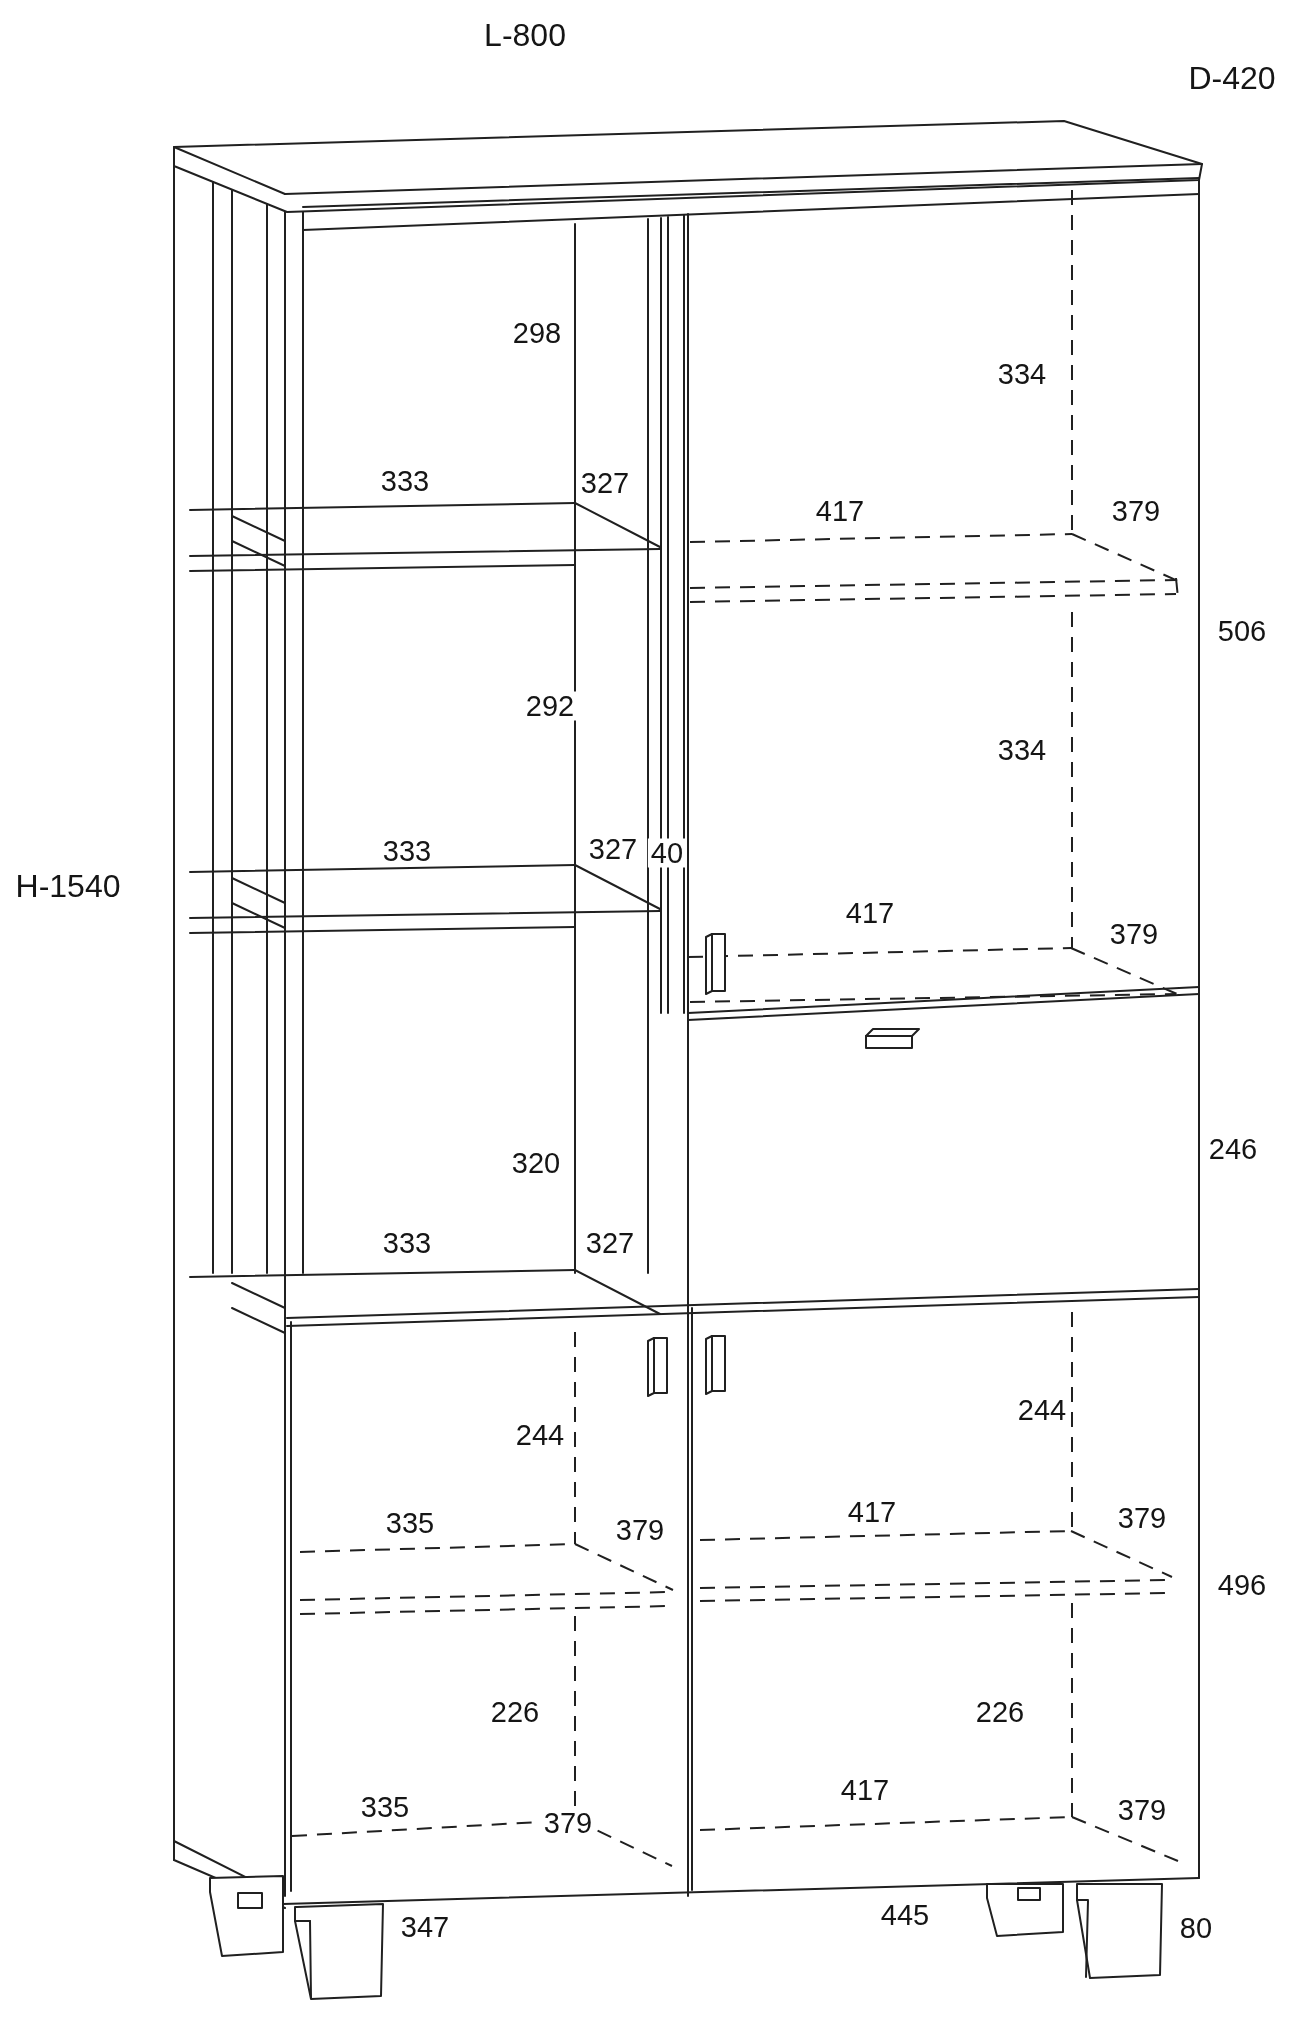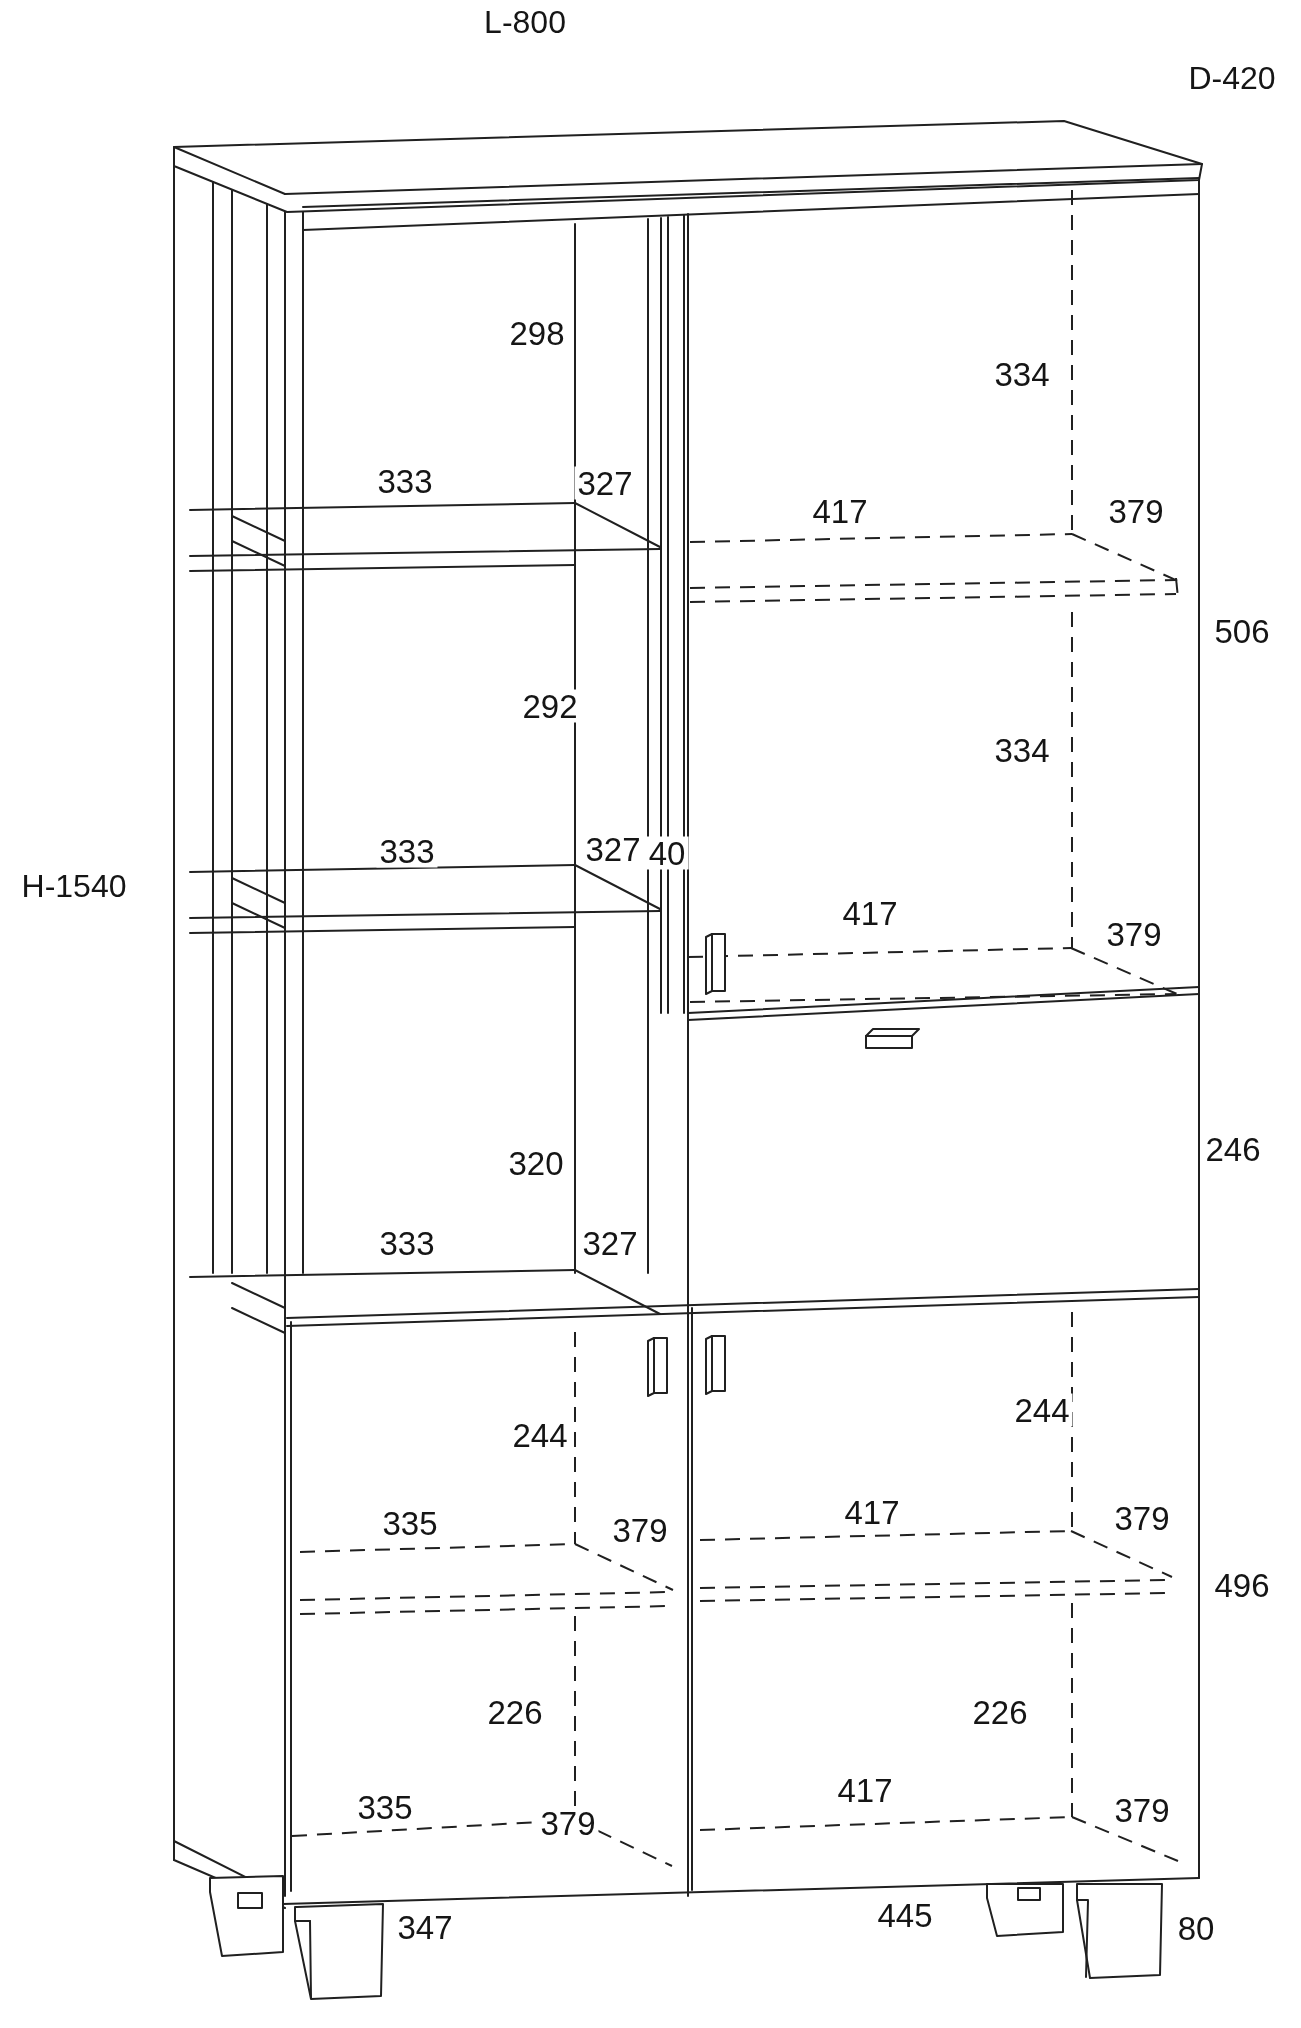--- a/index.html
+++ b/index.html
@@ -3,21 +3,21 @@
 <meta charset="utf-8">
 <style>
   html,body{margin:0;padding:0;background:#ffffff;}
   #stage{
     position:relative;width:1301px;height:2028px;background:#ffffff;
     font-family:"Liberation Sans", sans-serif;overflow:hidden;
   }
   #drawing-svg{position:absolute;left:0;top:0;}
   .dim{
     position:absolute;transform:translate(-50%,-50%);
-    font-size:33px;color:#151515;background:#ffffff;
+    font-size:29px;color:#151515;background:#ffffff;
     padding:0 3px;white-space:nowrap;line-height:1;
   }
   .dim-lg{font-size:32px;}
   line,path,polyline,polygon,rect{vector-effect:non-scaling-stroke;}
   .ln{stroke:#202020;stroke-width:2;fill:none;stroke-linecap:round;}
   .lnf{stroke:#202020;stroke-width:2;fill:#ffffff;stroke-linejoin:round;}
   .dash{stroke:#202020;stroke-width:2;fill:none;stroke-dasharray:15 10;stroke-linecap:butt;}
 </style>
 </head>
 <body>
@@ -154,23 +154,23 @@
 
       <polygon class="lnf" points="987,1884 1063,1884 1063,1932 997,1936 987,1898"></polygon>
       <rect class="lnf" x="1018" y="1888" width="22" height="12"></rect>
 
       <polygon class="lnf" points="1077,1884 1162,1884 1160,1975 1090,1978 1077,1900"></polygon>
       <line class="ln" x1="1077" y1="1900" x2="1088" y2="1900"></line>
       <line class="ln" x1="1088" y1="1901" x2="1086" y2="1977"></line>
     </g>
   </svg>
 
-  <span class="dim dim-lg" style="left:525px;top:22px">L-800</span>
+  <span class="dim dim-lg" style="left:525px;top:35px">L-800</span>
   <span class="dim dim-lg" style="left:1232px;top:78px">D-420</span>
-  <span class="dim dim-lg" style="left:74px;top:886px">H-1540</span>
+  <span class="dim dim-lg" style="left:68px;top:886px">H-1540</span>
 
   <span class="dim" style="left:537px;top:333px">298</span>
   <span class="dim" style="left:1022px;top:374px">334</span>
   <span class="dim" style="left:405px;top:481px">333</span>
   <span class="dim" style="left:605px;top:483px">327</span>
   <span class="dim" style="left:840px;top:511px">417</span>
   <span class="dim" style="left:1136px;top:511px">379</span>
   <span class="dim" style="left:1242px;top:631px">506</span>
   <span class="dim" style="left:550px;top:706px">292</span>
   <span class="dim" style="left:1022px;top:750px">334</span>

